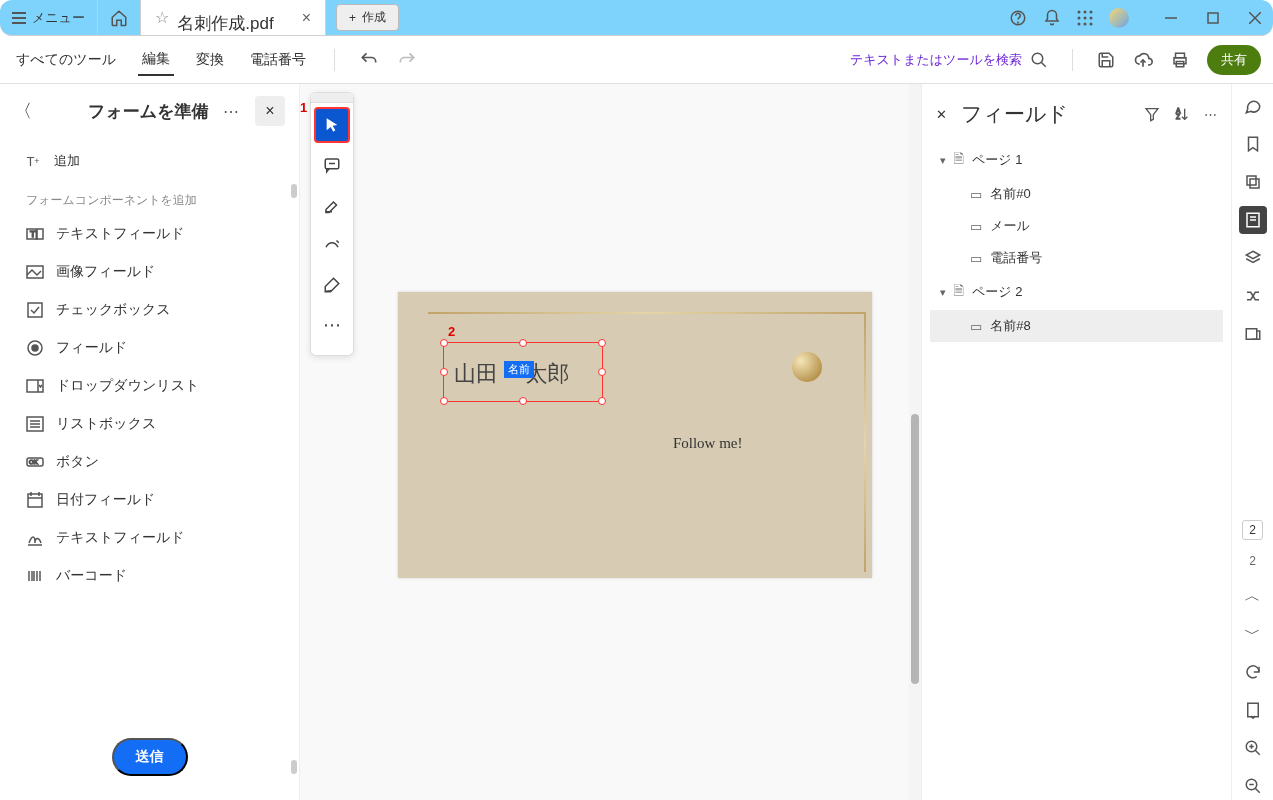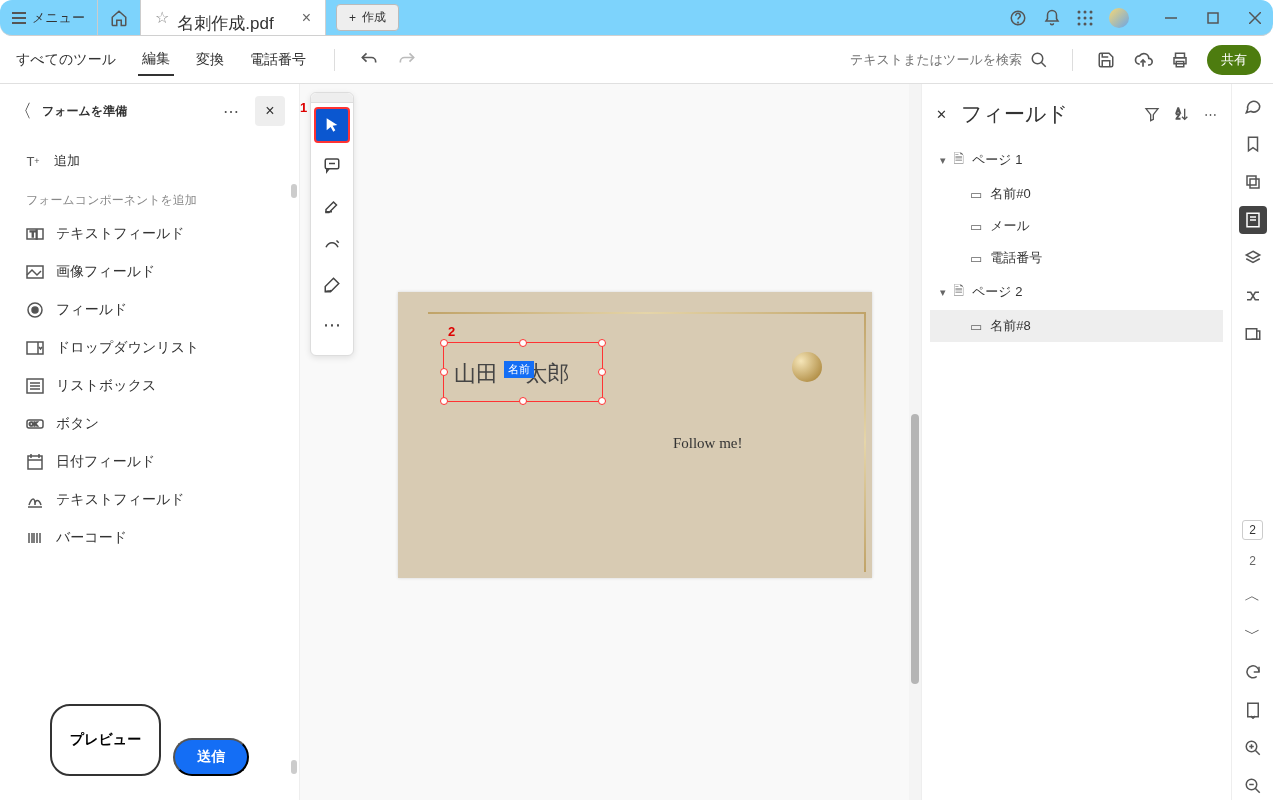--- a/index.html
+++ b/index.html
@@ -22,31 +22,31 @@
 .title-sys { display: flex; gap: 30px; margin-left: 20px; align-items:center;}
 .avatar-icon { width: 20px; height: 20px; border-radius: 50%; background: linear-gradient(135deg,#f7d774,#6aa5e6); }
 
 
 .toolbar { height: 48px; display: flex; align-items: center; border-bottom: 1px solid #e0e0e0; padding: 0 12px; gap: 18px; }
 .tool-item { font-size: 14px; color: #333; padding: 6px 4px; }
 .tool-item.active { border-bottom: 2px solid #333; font-weight: 500; }
 .tool-sep { width: 1px; height: 22px; background: #ddd; margin: 0 6px; }
 .tool-right { margin-left: auto; display: flex; align-items: center; gap: 18px; }
 .search-row { display: flex; align-items: center; gap: 8px; }
-.search-text { color: #737373; font-size: 13px; }
+.search-text { color: #6d28d9; font-size: 13px; }
 .share-btn { background: #4d7c0f; color: #fff; border-radius: 16px; padding: 6px 14px; font-size: 13px; }
 
 
 .main { display: flex; height: calc(800px - 36px - 48px); }
 
 
 .left-panel { width: 300px; border-right: 1px solid #eee; display: flex; flex-direction: column; position: relative; }
 .lp-header { display: flex; align-items: center; gap: 10px; padding: 12px 14px; }
 .lp-back { font-size: 18px; }
-.lp-title { font-size: 12px; font-weight: 600; flex: 1; }
+.lp-title { font-size: 17px; font-weight: 600; flex: 1; margin-left: 46px; }
 .lp-more { font-size: 16px; color: #555; margin-right: 6px;}
 .lp-close { width: 30px; height: 30px; background: #eee; border-radius: 4px; display: flex; align-items: center; justify-content: center; font-size: 16px; }
 .lp-scroll { flex: 1; overflow-y: auto; padding: 4px 8px; }
 .lp-add-row { display: flex; align-items: center; padding: 10px 16px; gap: 12px; color: #333;}
 .lp-section-h { font-size: 12px; color: #888; padding: 12px 18px 6px; }
 .lp-item { display: flex; align-items: center; gap: 12px; padding: 10px 18px; font-size: 14px; color: #333; }
 .lp-icon { width: 18px; height: 18px; display: inline-flex; align-items: center; justify-content: center; color:#555;}
 .lp-footer { display: flex; gap: 12px; padding: 14px 16px 24px; justify-content: center; }
 .btn-preview { border: 2px solid #333; border-radius: 20px; padding: 8px 18px; font-size: 14px; background: #fff; font-weight:600;}
 .btn-submit { background: #146ef5; color: #fff; border-radius: 20px; padding: 8px 22px; font-size: 14px; font-weight:600;margin-top:34px;}
@@ -258,20 +258,29 @@
             <svg width="18" height="18" fill="none" stroke="#555" stroke-width="1.5">
               <rect x="1" y="3" width="16" height="12"></rect>
               <polyline points="1 12 6 7 11 12 15 8"></polyline>
             </svg>
           </span>
           <span>画像フィールド</span>
         </div>
       <div class="lp-item">
           <span class="lp-icon">
             <svg width="18" height="18" fill="none" stroke="#555" stroke-width="1.5">
+              <rect x="2" y="2" width="14" height="14"></rect>
+              <polyline points="5 9 8 12 13 6"></polyline>
+            </svg>
+          </span>
+          <span>チェックボックス</span>
+        </div>
+      <div class="lp-item">
+          <span class="lp-icon">
+            <svg width="18" height="18" fill="none" stroke="#555" stroke-width="1.5">
               <circle cx="9" cy="9" r="7"></circle>
               <circle cx="9" cy="9" r="3" fill="#555"></circle>
             </svg>
           </span>
           <span>フィールド</span>
         </div>
       <div class="lp-item">
           <span class="lp-icon">
             <svg width="18" height="18" fill="none" stroke="#555" stroke-width="1.5">
               <rect x="1" y="3" width="16" height="12"></rect>
@@ -328,21 +337,20 @@
               <line x1="6" y1="4" x2="6" y2="14"></line>
               <line x1="8" y1="4" x2="8" y2="14"></line>
               <line x1="11" y1="4" x2="11" y2="14"></line>
               <line x1="14" y1="4" x2="14" y2="14"></line>
             </svg>
           </span>
           <span>バーコード</span>
         </div>
     </div>
     <div class="lp-footer">
-      <button class="btn-preview">プレビュー</button>
       <button class="btn-submit">送信</button>
     </div>
     <div class="lp-scrollbar">
         <div class="lp-scroll-thumb-top"></div>
         <div class="lp-scroll-thumb-bot"></div>
       </div>
   </div>
 
   <div class="canvas-area">
     <span class="red-num" style="left:0px;top:16px">1</span>

